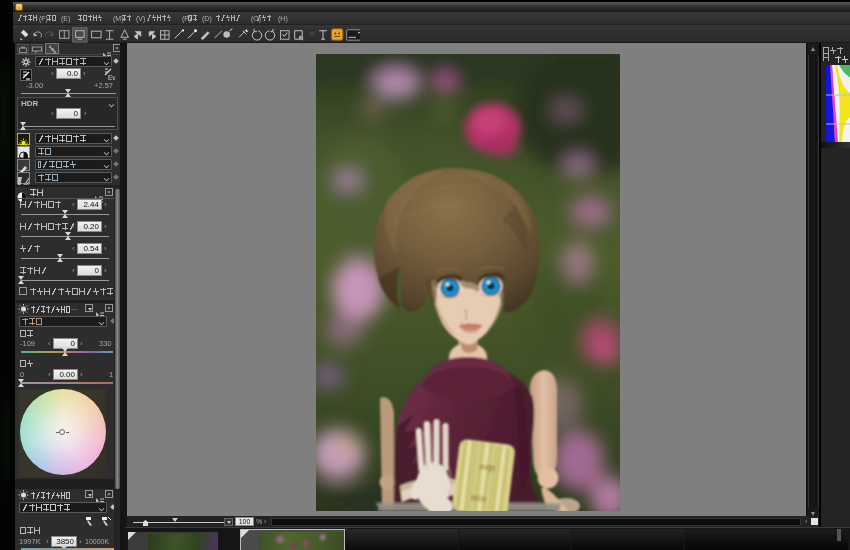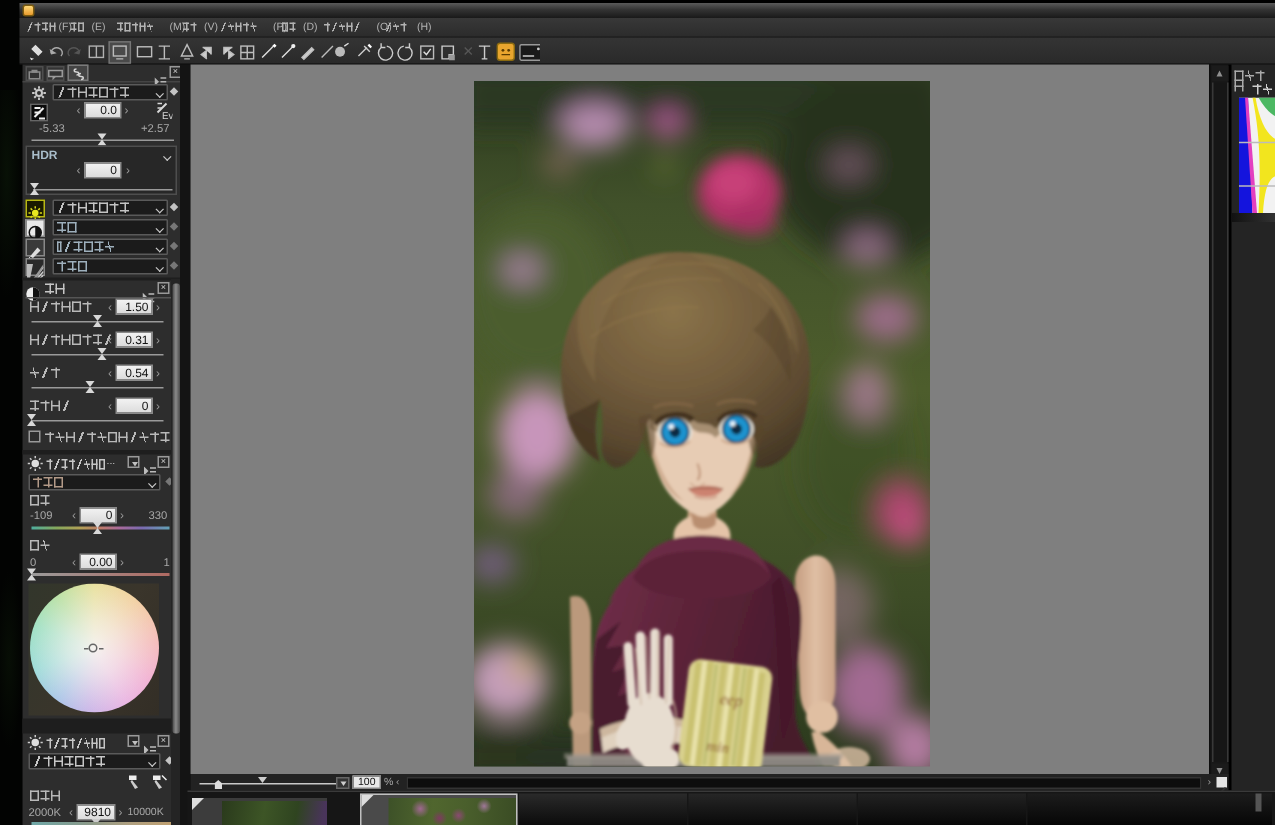--- a/index.html
+++ b/index.html
@@ -159,21 +159,21 @@
       </svg>
     </div>
 <div class="arr" style="left:36px;top:27px">‹</div>
 <div class="vbox" style="left:41px;top:25px;width:25px">0.0</div>
 <div class="arr" style="left:68px;top:27px">›</div>
 <svg class="abs" style="left:88px;top:25px" width="12" height="12">
       <path d="M2 7 L8 1" stroke="#d8d8d8" stroke-width="1.3" fill="none"></path>
       <path d="M2 1 h3 M2 4 h3" stroke="#d8d8d8"></path>
       <text x="5" y="11.5" fill="#d8d8d8" font-size="6.5" font-family="Liberation Sans">Ev</text>
     </svg>
-<div class="num" style="left:11px;top:39px">-5.33</div>
+<div class="num" style="left:11px;top:39px">-3.00</div>
 <div class="num" style="left:79px;top:39px">+2.57</div>
 <div class="sl" style="left:6px;top:50px;width:95px"></div>
 <div class="mark" style="left:50px;top:46px"></div>
 
 <div class="abs" style="left:2px;top:54px;width:101px;height:33px;background:#272727;border:1px solid #4e4e4e">
 <div class="abs" style="left:3px;top:1px;color:#a9bdca;font-size:8px;font-weight:bold">HDR</div>
       <b class="chev" style="right:3px;top:3px"></b>
 <div class="arr" style="left:33px;top:12px">‹</div>
 <div class="vbox" style="left:38px;top:10px;width:25px">0</div>
 <div class="arr" style="left:66px;top:12px">›</div>
@@ -223,27 +223,27 @@
       </svg></div>
 <div class="abs jp" style="left:15px;top:146px;color:#c6c6c6"><i class="d"></i><i class="b"></i></div>
 <div class="abs" style="left:80px;top:146px;width:8px;height:7px"><svg width="8" height="7">
         <path d="M0 0 l3 3 -3 3" fill="#bbb"></path>
         <path d="M4 1 h4 M4 3.5 h4 M4 6 h4" stroke="#bbb"></path>
       </svg></div>
 <div class="hbtn" style="left:90px;top:145px">×</div>
 <div class="abs" style="left:2px;top:155px;width:99px;height:1px;background:#555"></div>
 <div class="abs jp" style="left:5px;top:158px"><i class="b"></i><i class="c"></i><i class="a"></i><i class="b"></i><i class="e"></i><i class="a"></i></div>
 <div class="arr" style="left:57px;top:158px">‹</div>
-<div class="vbox" style="left:62px;top:156px;width:25px">1.50</div>
+<div class="vbox" style="left:62px;top:156px;width:25px">2.44</div>
 <div class="arr" style="left:89px;top:158px">›</div>
 <div class="sl" style="left:6px;top:171px;width:88px"></div>
 <div class="mark" style="left:47px;top:167px"></div>
 <div class="abs jp" style="left:5px;top:180px"><i class="b"></i><i class="c"></i><i class="a"></i><i class="b"></i><i class="e"></i><i class="a"></i><i class="d"></i><i class="c"></i></div>
 <div class="arr" style="left:57px;top:180px">‹</div>
-<div class="vbox" style="left:62px;top:178px;width:25px">0.31</div>
+<div class="vbox" style="left:62px;top:178px;width:25px">0.20</div>
 <div class="arr" style="left:89px;top:180px">›</div>
 <div class="sl" style="left:6px;top:193px;width:88px"></div>
 <div class="mark" style="left:50px;top:189px"></div>
 <div class="abs jp" style="left:5px;top:202px"><i class="f"></i><i class="c"></i><i class="a"></i></div>
 <div class="arr" style="left:57px;top:202px">‹</div>
 <div class="vbox" style="left:62px;top:200px;width:25px">0.54</div>
 <div class="arr" style="left:89px;top:202px">›</div>
 <div class="sl" style="left:6px;top:215px;width:88px"></div>
 <div class="mark" style="left:42px;top:211px"></div>
 <div class="abs jp" style="left:5px;top:224px"><i class="d"></i><i class="a"></i><i class="b"></i><i class="c"></i></div>
@@ -332,23 +332,23 @@
 <svg class="abs" style="left:68px;top:472px" width="14" height="12">
       <path d="M3 2 h5 v3 h-5 z" fill="#eee"></path>
       <path d="M5 5 L9 10 L7 11 L4 6 Z" fill="#ccc"></path>
     </svg>
 <svg class="abs" style="left:84px;top:472px" width="14" height="12">
       <path d="M3 2 h5 v3 h-5 z" fill="#eee"></path>
       <path d="M5 5 L9 10 L7 11 L4 6 Z" fill="#ccc"></path>
       <path d="M9 2 l3 3" stroke="#eee"></path>
     </svg>
 <div class="abs jp" style="left:5px;top:484px"><i class="e"></i><i class="d"></i><i class="b"></i></div>
-<div class="num" style="left:4px;top:495px">2000K</div>
+<div class="num" style="left:4px;top:495px">1997K</div>
 <div class="arr" style="left:31px;top:495px">‹</div>
-<div class="vbox" style="left:36px;top:493px;width:26px">9810</div>
+<div class="vbox" style="left:36px;top:493px;width:26px">3850</div>
 <div class="arr" style="left:64px;top:495px">›</div>
 <div class="num" style="left:70px;top:495px;font-size:7px">10000K</div>
 <div class="abs" style="left:46px;top:503px;width:0;height:0;border-left:3px solid transparent;border-right:3px solid transparent;border-top:4px solid #ccc"></div>
 <div class="abs" style="left:6px;top:505px;width:94px;height:2px;background:linear-gradient(90deg,#6fa8a8,#8a9a8a 40%,#b0a080 70%,#c0a070)"></div>
 
 <div class="abs" style="left:99px;top:143px;width:6px;height:364px;background:#242424"></div>
 <div class="abs" style="left:99.5px;top:146px;width:5px;height:300px;border-radius:2px;background:linear-gradient(90deg,#4a4a4a,#8a8a8a 45%,#4a4a4a)"></div>
 </div>
 
 <div class="abs" style="left:120px;top:43px;width:7px;height:507px;background:#141414"></div>

